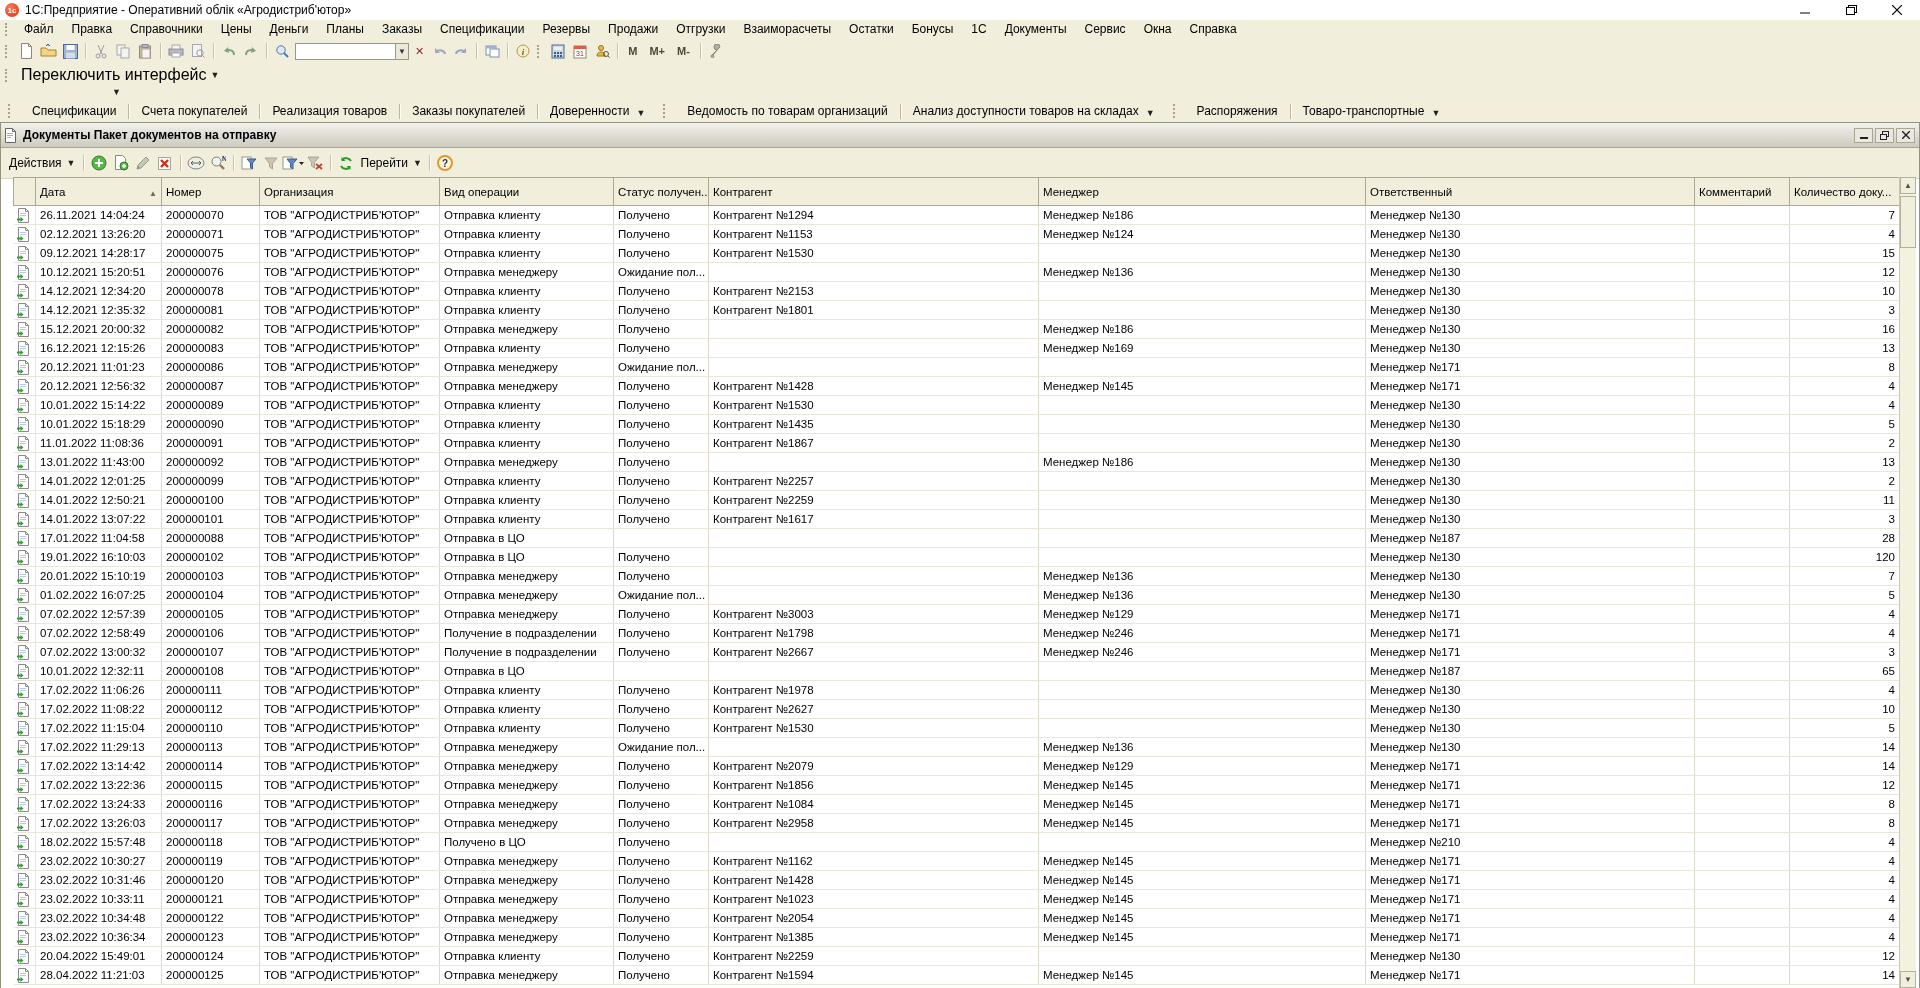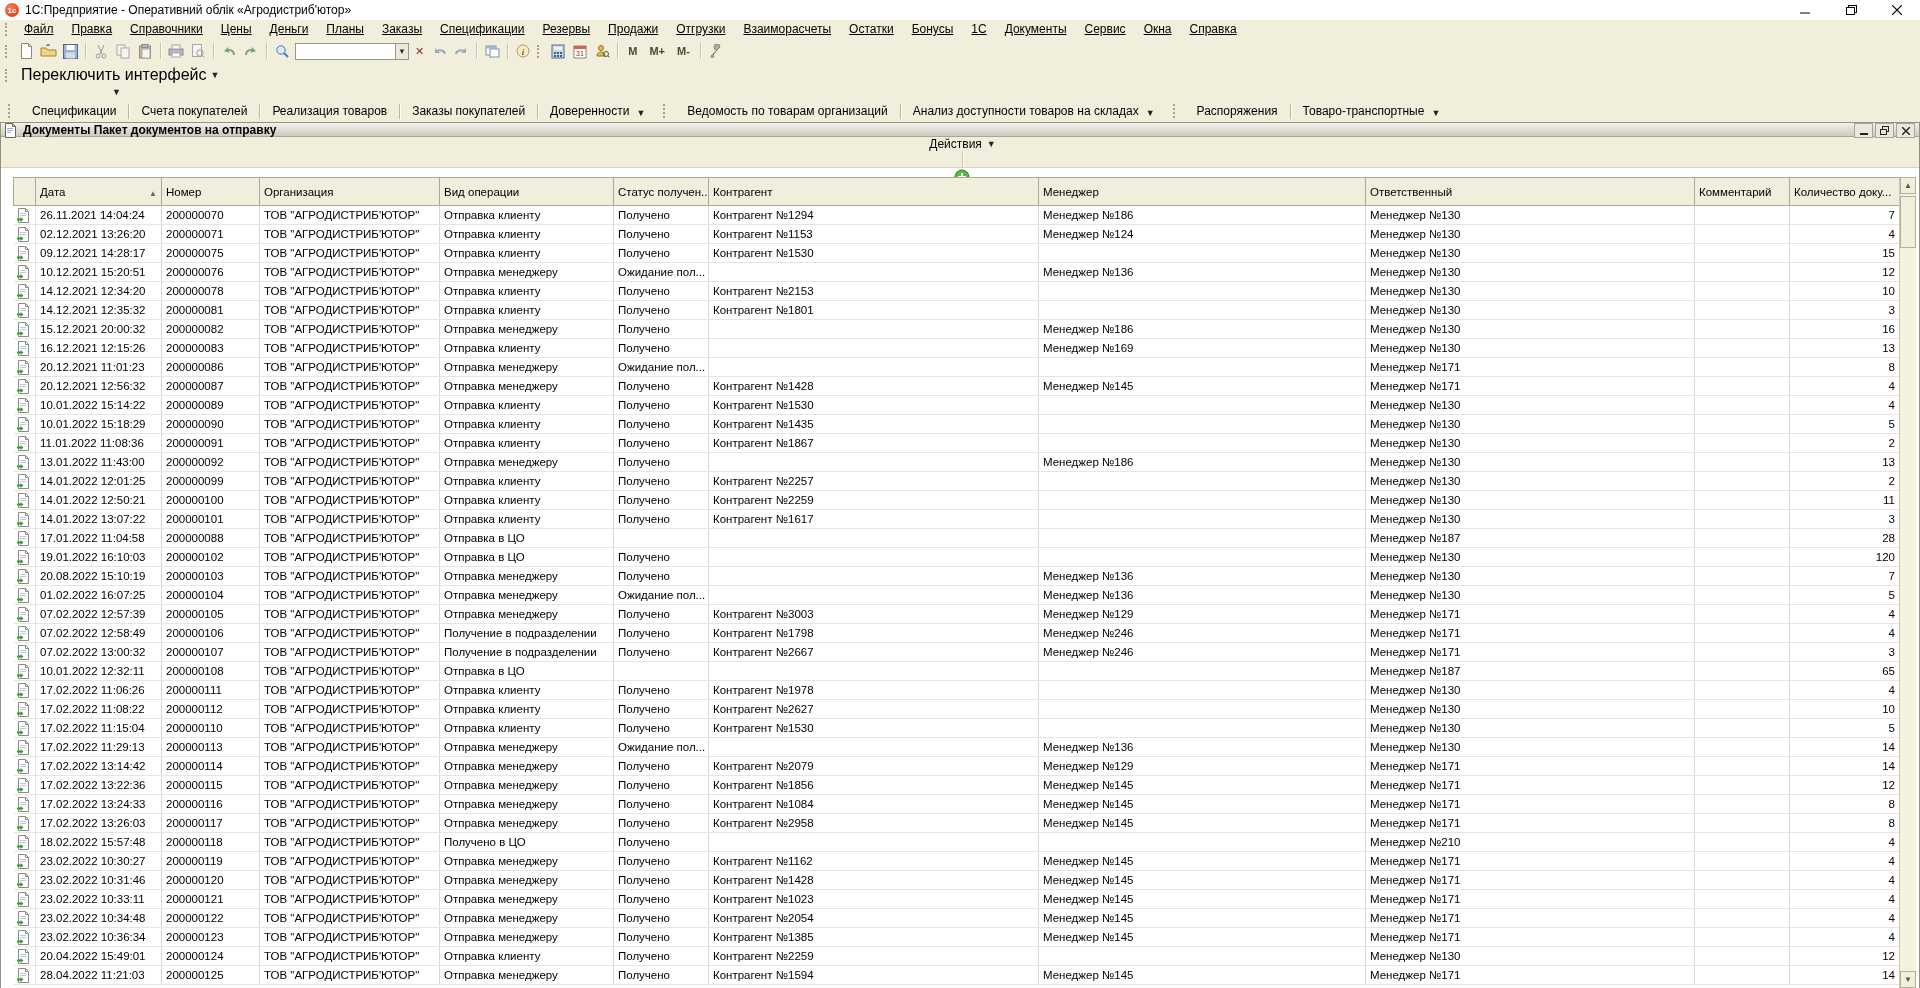--- a/index.html
+++ b/index.html
@@ -9,21 +9,21 @@
 
   
   .titlebar { position:absolute; top:0; left:0; right:0; height:20px; background:#ffffff; display:flex; align-items:center; }
   .app-logo { width:14px; height:14px; margin:0 6px 0 5px; border-radius:50%; background:radial-gradient(circle at 35% 30%, #ff7a52, #d43414); color:#fff; font-size:8px; font-weight:bold; display:flex; align-items:center; justify-content:center; }
   .titlebar-text { font-size:12px; color:#000; }
   .cap-btns { margin-left:auto; display:flex; height:20px; }
   .cap-btn { width:46px; height:20px; display:flex; align-items:center; justify-content:center; }
   .cap-btn svg { display:block; }
 
   
-  .menubar { position:absolute; top:20px; left:0; right:0; height:18px; background:#f1eedb; display:flex; align-items:center; padding-left:2px;text-decoration:underline; }
+  .menubar { position:absolute; top:20px; left:0; right:0; height:18px; background:#f1eedb; display:flex; align-items:center; padding-left:2px; }
   .bar-grip { width:5px; height:13px; border-left:2px dotted #a5a28e; margin:0 5px 0 3px; }
   .menu-item { font-size:12px; color:#000; padding:0 9px; line-height:18px; white-space:nowrap; }
 
   
   .toolbar { position:absolute; top:38px; left:0; right:0; height:26px; background:#f1eedb; display:flex; align-items:center; padding-left:2px; }
   .tbtn { width:22px; height:20px; display:flex; align-items:center; justify-content:center; flex:0 0 auto; }
   .sep { width:1px; height:16px; background:#c6c3ad; box-shadow:1px 0 0 #fffdf0; margin:0 4px; flex:0 0 auto; }
   .mem-btn { font-size:11px; font-weight:bold; color:#4a4a3a; padding:0 6px; height:20px; line-height:20px; }
   .combo { display:flex; align-items:center; height:17px; margin:0 2px; }
   .combo input { width:100px; height:17px; border:1px solid #9a9786; border-right:none; background:#fff; font-size:11px; padding:0 3px; outline:none; }
@@ -39,27 +39,27 @@
 
   
   .tabbar { position:absolute; top:100px; left:0; right:0; height:22px; background:#f1eedb; display:flex; align-items:center; padding-left:2px; }
   .tab { font-size:12px; color:#000; padding:0 12px; white-space:nowrap; display:flex; align-items:center; }
   .tab-caret { font-size:9px; margin-left:7px; margin-top:4px; color:#222; }
   .tab-sep { width:1px; height:15px; background:#b9b6a2; box-shadow:1px 0 0 #fffdf0; }
   .tab-grip { width:6px; height:14px; border-left:2px dotted #a5a28e; margin:0 6px; }
 
   
   .mdi { position:absolute; top:122px; left:0; right:0; bottom:0; background:#ffffff; border:1px solid #95927e; border-bottom:none; }
-  .mdi-title { height:14px; background:linear-gradient(#f2f1ec, #cdcabf); border-bottom:1px solid #a9a694; display:flex; padding-left:3px; }
+  .mdi-title { height:25px; background:linear-gradient(#f2f1ec, #cdcabf); border-bottom:1px solid #a9a694; display:flex; align-items:center; padding-left:3px; }
   .mdi-title .doc-ic { margin-right:6px; }
   .mdi-title-text { font-size:12px; font-weight:bold; color:#000; }
   .mdi-btns { margin-left:auto; display:flex; margin-right:4px; }
   .mdi-btn { width:19px; height:15px; display:flex; align-items:center; justify-content:center; margin-left:2px; background:#e9e7df; border:1px solid #a9a694; }
 
-  .actionbar { height:31px; background:#f1eedb; border-bottom:1px solid #d8d5c4; display:flex; align-items:center; padding-left:4px;flex-direction:column; }
+  .actionbar { height:31px; background:#f1eedb; border-bottom:1px solid #d8d5c4; display:flex; align-items:center; padding-left:4px; }
   .act-label { font-size:12px; color:#000; padding:0 3px 0 4px; display:flex; align-items:center; }
   .act-label .caret { margin-left:5px; }
   .abtn { width:22px; height:19px; display:flex; align-items:center; justify-content:center; flex:0 0 auto; }
 
   
   .gridarea { position:absolute; left:12px; top:54px; width:1886px; bottom:0; background:#fff; }
   table.grid { border-collapse:collapse; table-layout:fixed; width:1886px; }
   table.grid th { height:28px; background:#f1eedb; font-size:11.5px; font-weight:normal; color:#000; text-align:left; padding:0 4px; border:1px solid #aba893; white-space:nowrap; overflow:hidden;margin-left:36px; }
   table.grid td { height:19px; font-size:11.5px; color:#000; padding:0 4px; border-right:1px solid #dcd9ca; border-bottom:1px solid #e8e6d8; white-space:nowrap; overflow:hidden; }
   table.grid td.icon-cell { padding:0 2px; border-right:1px solid #e8e6d8; }
@@ -884,21 +884,21 @@
             <tr>
               <td class="icon-cell">
   <svg width="14" height="15" viewBox="0 0 14 15">
                   <path d="M2.5 .5h7l3 3v11h-10z" fill="#fff" stroke="#8a8a8a"></path>
                   <path d="M9.5 .5v3h3" fill="none" stroke="#8a8a8a"></path>
                   <rect x="4" y="5" width="6" height="1" fill="#b8cadd"></rect>
                   <rect x="4" y="7" width="6" height="1" fill="#b8cadd"></rect>
                   <path d="M1 10.5h3.5V9l3 2.5-3 2.5v-1.5H1z" fill="#2da02d"></path>
                 </svg>
 </td>
-              <td>20.08.2022 15:10:19</td>
+              <td>20.01.2022 15:10:19</td>
               <td>200000103</td>
               <td>ТОВ "АГРОДИСТРИБ'ЮТОР"</td>
               <td>Отправка менеджеру</td>
               <td>Получено</td>
               <td></td>
               <td>Менеджер №136</td>
               <td>Менеджер №130</td>
               <td></td>
               <td class="num">7</td>
             </tr>

